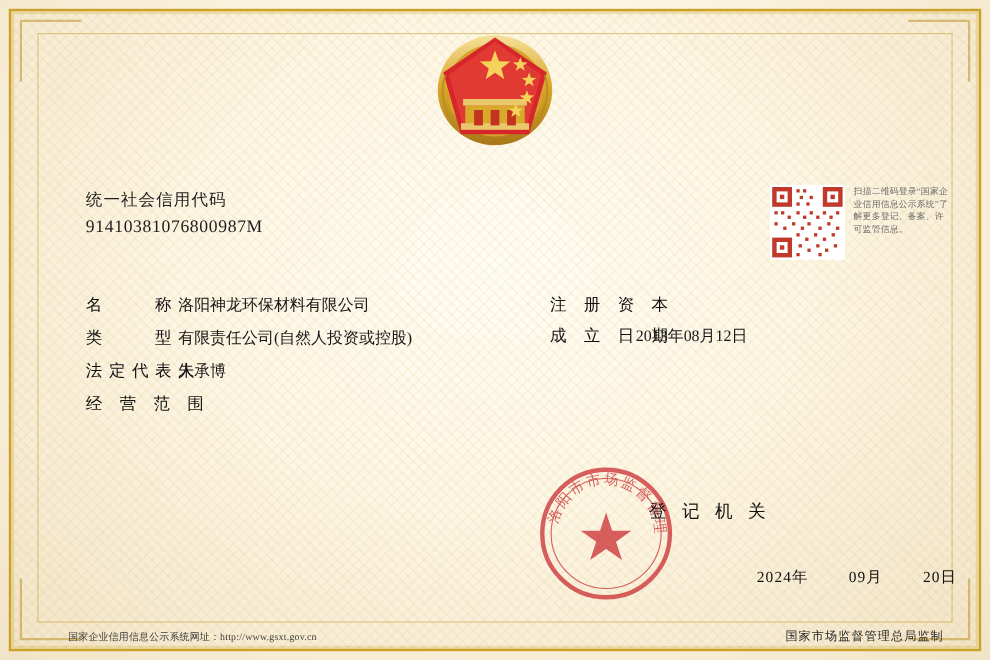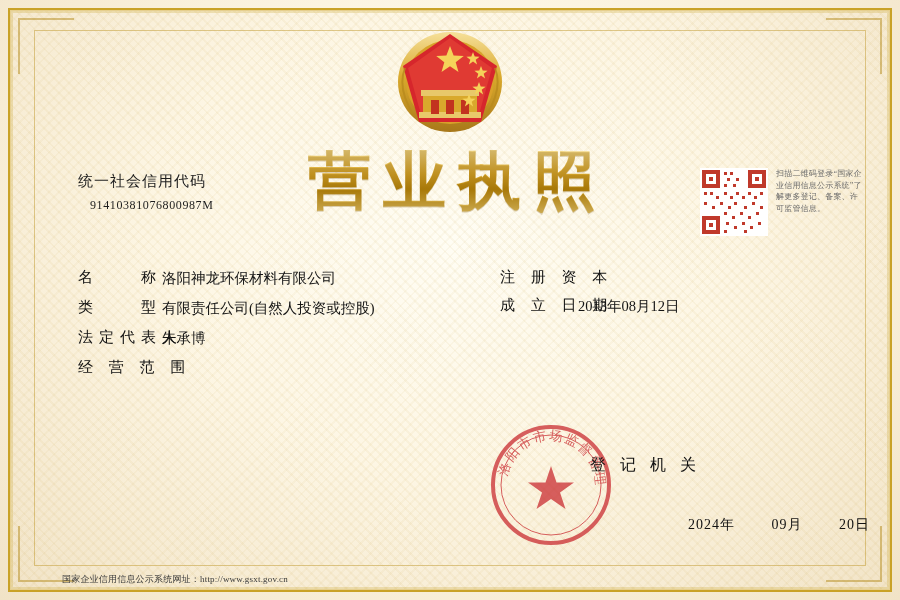--- a/index.html
+++ b/index.html
@@ -86,24 +86,23 @@
     width: 180px;
     color: #1d1d1d;
   }
   .credit .label {
     font-size: 15px;
     letter-spacing: 1px;
     white-space: nowrap;
   }
   .credit .code {
     margin-top: 7px;
-    font-size: 12px;
+    font-size: 16px;
     letter-spacing: .6px;
     font-family: "Liberation Serif", "DejaVu Serif", serif;
-    margin-left: 12px;
   }
 
   
   .qr {
     position: absolute;
     right: 132px;
     top: 168px;
     width: 68px;
     height: 68px;
     background: #fff;
@@ -252,21 +251,20 @@
         <polygon points="84,76 85.7,80.6 90.6,80.8 86.7,83.7 88.1,88.4 84,85.6 79.9,88.4 81.3,83.7 77.4,80.8 82.3,80.6"></polygon>
       </g>
 
       <g stroke="#b98a1d" stroke-width="2" fill="none" opacity=".8">
         <path d="M20 50 Q12 70 28 96"></path>
         <path d="M110 50 Q118 70 102 96"></path>
       </g>
     </svg>
   </div>
 
-  <div class="title">营业执照</div>
 
   <div class="credit">
     <div class="label">统一社会信用代码</div>
     <div class="code">91410381076800987M</div>
   </div>
 
   <div class="qr">
     <svg viewBox="0 0 68 68" width="68" height="68">
       <rect width="68" height="68" fill="#ffffff"></rect>
       <g fill="#c0392b">
@@ -367,14 +365,15 @@
   </div>
 
   <div class="authority">登 记 机 关</div>
   <div class="issue-date">
     <span>2024年</span>
     <span>09月</span>
     <span>20日</span>
   </div>
 
   <div class="footer-left">国家企业信用信息公示系统网址：http://www.gsxt.gov.cn</div>
+  <div class="footer-right">国家市场监督管理总局监制</div>
 
 </div>
 
 </body></html>

